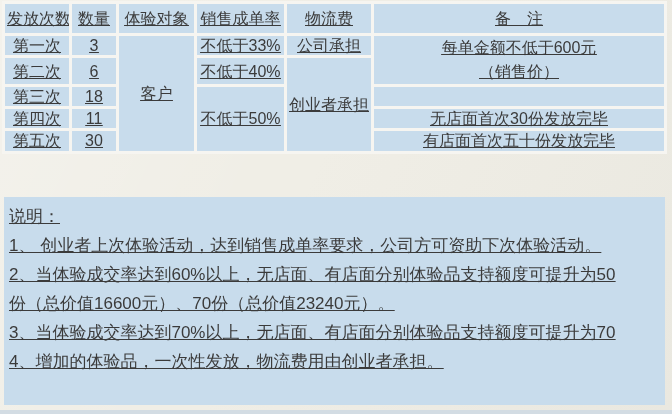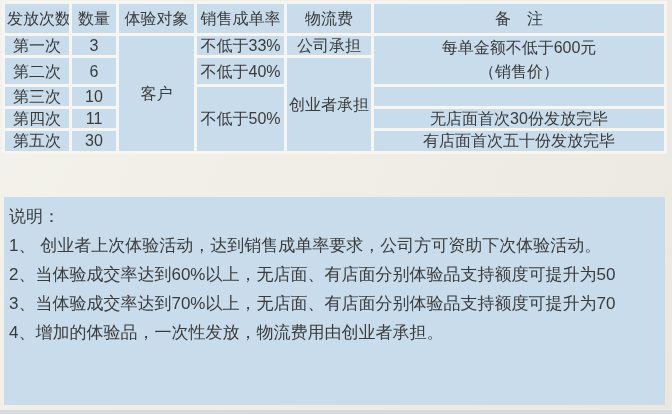--- a/index.html
+++ b/index.html
@@ -2,21 +2,21 @@
 <html style="--paper: #f0eee6; --cell: #c8dcec; --grid: #f6f5f1; --text: #3b3b3b; --bottom-strip: #d3dce3;"><head>
 <meta charset="utf-8">
 <style>
   :root{
     --paper:#f0eee6;
     --cell:#c8dcec;
     --grid:#f6f5f1;
     --text:#3b3b3b;
     --bottom-strip:#d3dce3;
   }
-  *{box-sizing:border-box;}
+  *{box-sizing:border-box;text-decoration:underline;}
   html,body{margin:0;padding:0;}
   body{
     width:672px;height:414px;
     position:relative;overflow:hidden;
     background:var(--paper);
     background-image:
       linear-gradient(115deg, rgba(255,255,255,.25) 0%, rgba(255,255,255,0) 40%),
       linear-gradient(295deg, rgba(190,190,180,.12) 0%, rgba(190,190,180,0) 55%);
     font-family:"Liberation Sans", sans-serif;
     color:var(--text);
@@ -94,38 +94,39 @@
     </td>
   </tr>
   <tr>
     <td>第二次</td>
     <td>6</td>
     <td>不低于40%</td>
     <td rowspan="4">创业者承担</td>
   </tr>
   <tr>
     <td>第三次</td>
-    <td>10</td>
+    <td>18</td>
     <td rowspan="3">不低于50%</td>
     <td></td>
   </tr>
   <tr>
     <td>第四次</td>
     <td>11</td>
     <td>无店面首次30份发放完毕</td>
   </tr>
   <tr>
     <td>第五次</td>
     <td>30</td>
     <td>有店面首次五十份发放完毕</td>
   </tr>
 </tbody>
   </table>
 
 <div class="notes">
   <div class="line">说明：</div>
   <div class="line">1、 创业者上次体验活动，达到销售成单率要求，公司方可资助下次体验活动。</div>
   <div class="line">2、当体验成交率达到60%以上，无店面、有店面分别体验品支持额度可提升为50</div>
+  <div class="line">份（总价值16600元）、70份（总价值23240元）。</div>
   <div class="line">3、当体验成交率达到70%以上，无店面、有店面分别体验品支持额度可提升为70</div>
   <div class="line">4、增加的体验品，一次性发放，物流费用由创业者承担。</div>
 </div>
 
 <div class="bottom-strip"></div>
 
 </body></html>

